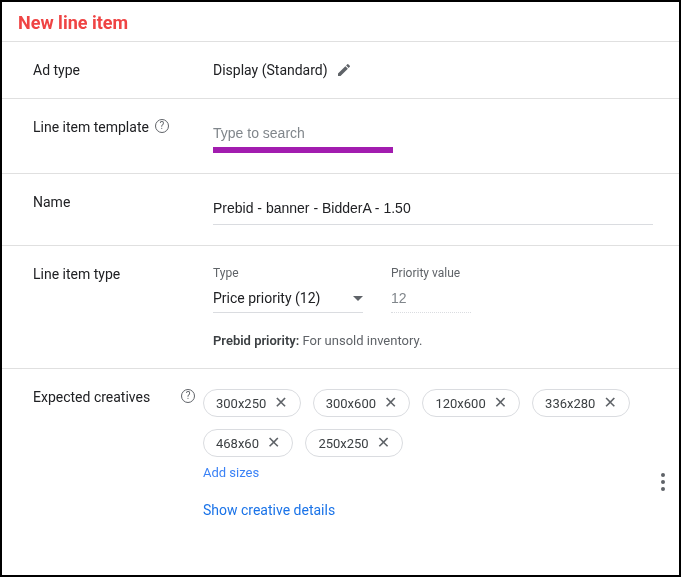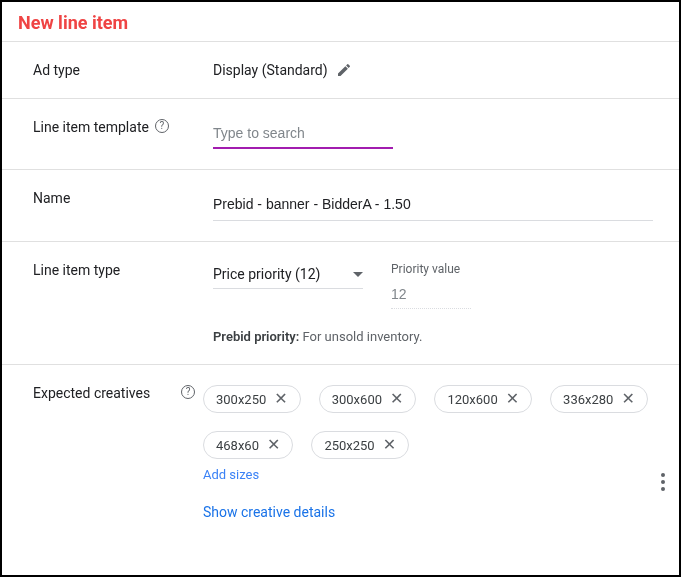--- a/index.html
+++ b/index.html
@@ -6,32 +6,32 @@
     body { font-family: "Google Sans", Roboto, Arial, sans-serif; color: #202124; background: #fff; width: 681px; height: 577px; border: 2px solid #000; overflow: hidden; position: relative; }
     .header { padding: 10px 16px 8px; }
     .header h1 { font-size: 18px; font-weight: 700; color: #ef4444; }
     .divider { border-top: 1px solid #e0e0e0; }
     .row { display: flex; padding: 20px 20px 20px 31px; }
     .label-col { width: 180px; font-size: 14px; color: #202124; display: flex; align-items: flex-start; gap: 6px; }
     .content-col { flex: 1; font-size: 14px; }
     .help-icon { display: inline-flex; width: 14px; height: 14px; border: 1.2px solid #5f6368; border-radius: 50%; font-size: 10px; line-height: 1; align-items: center; justify-content: center; color: #5f6368; }
     .ad-type-row { display: flex; align-items: center; gap: 8px; }
     .pencil { width: 16px; height: 16px; fill: #5f6368; }
-    .search-input { border: none; border-bottom: 2px solid #a21caf; padding: 6px 0; font-size: 14px; width: 180px; outline: none; color: #3b82f6; }
+    .search-input { border: none; border-bottom: 6px solid #a21caf; padding: 6px 0; font-size: 14px; width: 180px; outline: none; color: #3b82f6; }
     .search-input::placeholder { color: #80868b; }
     .name-input { border: none; border-bottom: 1px solid #dadce0; padding: 6px 0 8px; font-size: 14px; width: 440px; outline: none; color: #202124; }
     .type-fields { display: flex; gap: 28px; }
     .field { display: flex; flex-direction: column; }
     .field-label { font-size: 12px; color: #5f6368; margin-bottom: 6px; }
     .select { border: none; border-bottom: 1px solid #dadce0; padding: 4px 0 6px; font-size: 14px; width: 150px; display: flex; align-items: center; justify-content: space-between; cursor: pointer; }
     .arrow-down { width: 0; height: 0; border-left: 5px solid transparent; border-right: 5px solid transparent; border-top: 5px solid #5f6368; }
     .priority-input { border: none; border-bottom: 1px dotted #dadce0; padding: 4px 0 6px; font-size: 14px; width: 80px; outline: none; color: #80868b; background: transparent; }
     .type-desc { margin-top: 20px; font-size: 13px; color: #5f6368; }
     .type-desc b { font-weight: 600; color: #3c4043; }
-    .chips { display: flex; flex-wrap: wrap; gap: 18px; margin-bottom: 8px; }
+    .chips { display: flex; flex-wrap: wrap; gap: 12px; margin-bottom: 8px; }
     .chip { display: inline-flex; align-items: center; gap: 8px; padding: 5px 12px; border: 1px solid #dadce0; border-radius: 999px; font-size: 13px; color: #3c4043; }
     .chip-x { font-size: 16px; color: #5f6368; line-height: 1; cursor: pointer; }
     .add-sizes { font-size: 13px; color: #3b82f6; margin-top: 4px; }
     .show-link { margin-top: 22px; font-size: 14px; color: #1a73e8; cursor: pointer; }
     .kebab { position: absolute; right: 8px; bottom: 78px; display: flex; flex-direction: column; gap: 3px; padding: 6px; cursor: pointer; }
     .kebab span { width: 4px; height: 4px; border-radius: 50%; background: #5f6368; }
     .row-ec { align-items: flex-start; }
     .label-ec { display: flex; align-items: flex-start; gap: 24px; justify-content: space-between; width: 170px; }
     .label-ec-text { flex: 0 0 auto; }
     .label-ec .help-icon { margin-left: auto; margin-right: 8px; }
@@ -74,20 +74,21 @@
     <input type="text" class="name-input" value="Prebid - banner - BidderA - 1.50" style="">
   </div>
 </div>
 <div class="divider"></div>
 
 <div class="row">
   <div class="label-col">Line item type</div>
   <div class="content-col">
     <div class="type-fields">
       <div class="field">
+        <span class="field-label">Type</span>
         <div class="select">
           <span>Price priority (12)</span>
           <span class="arrow-down"></span>
         </div>
       </div>
       <div class="field">
         <span class="field-label">Priority value</span>
         <input type="text" class="priority-input" disabled="" value="12" style="">
       </div>
     </div>

